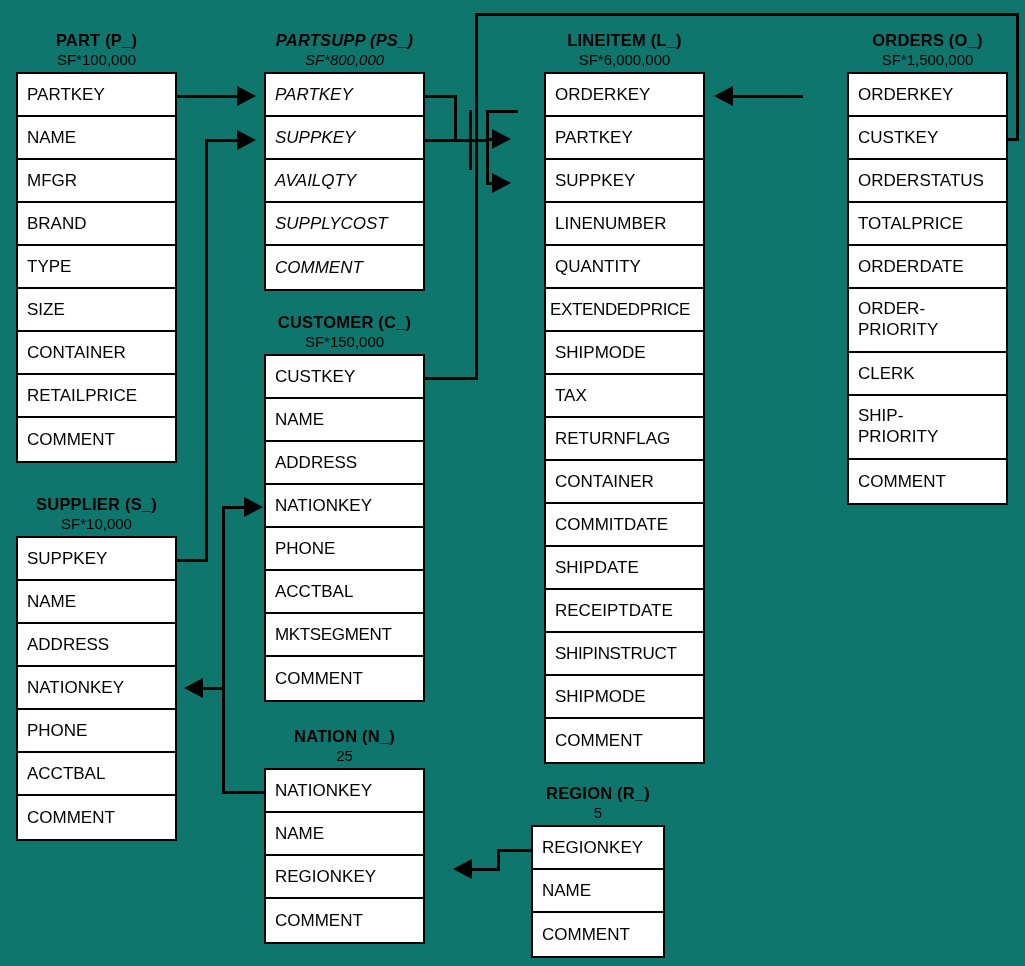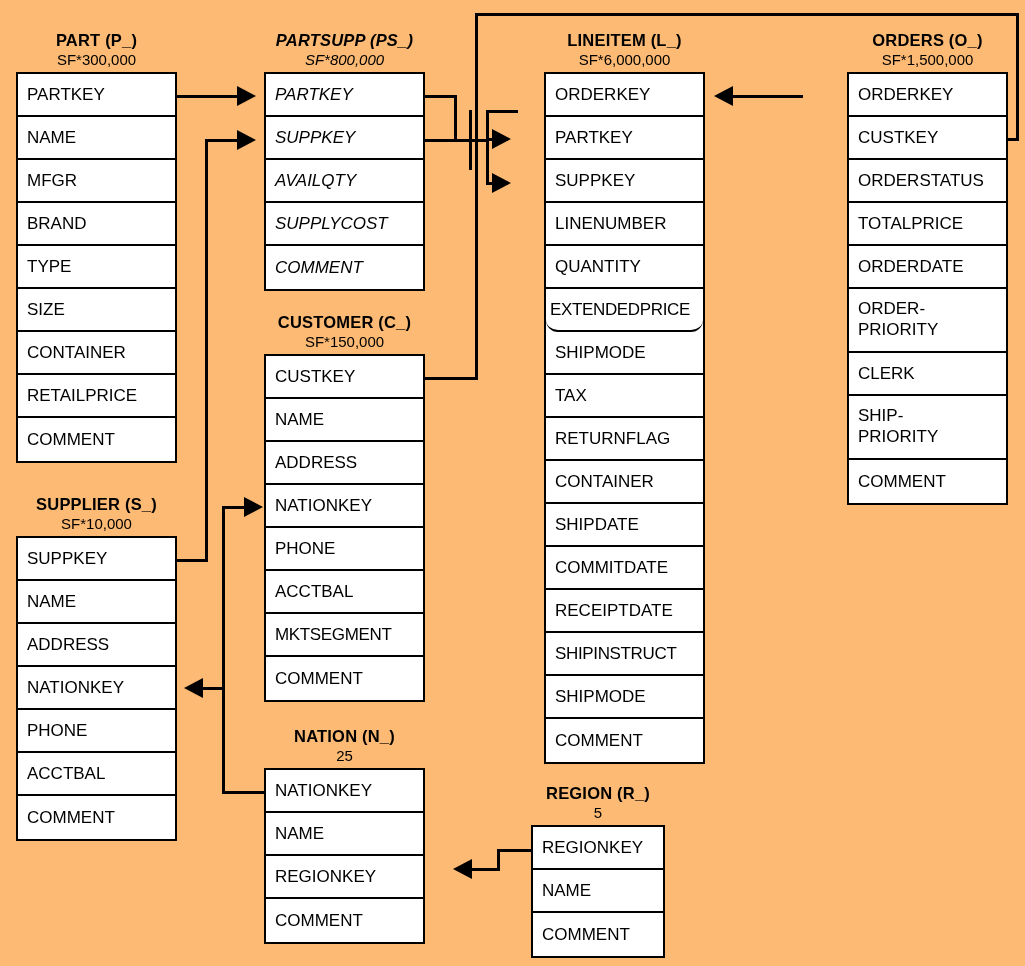--- a/index.html
+++ b/index.html
@@ -9,21 +9,21 @@
     background: #ffffff;
   }
   body {
     font-family: "Liberation Sans", sans-serif;
     color: #000000;
   }
   #canvas {
     position: relative;
     width: 1025px;
     height: 966px;
-    background: #fdba74;
+    background: #0f766e;
     overflow: hidden;
   }
   .table-block {
     position: absolute;
   }
   .tbl-title {
     font-size: 16.5px;
     font-weight: bold;
     text-align: center;
     line-height: 20px;
@@ -136,21 +136,21 @@
 
     <div class="ln h" style="left:497px; top:849px; width:35px;"></div>
     <div class="ln v" style="left:497px; top:849px; height:21px;"></div>
     <div class="ln h" style="left:472px; top:868px; width:28px;"></div>
     <div class="arrow left" style="left:453px; top:859px;"></div>
 
   </div>
 
   <div class="table-block" style="left:16px; top:30px; width:161px;">
     <div class="tbl-title">PART (P_)</div>
-    <div class="tbl-card">SF*300,000</div>
+    <div class="tbl-card">SF*100,000</div>
     <div class="tbl-box" style="margin-top:3px;">
       <div class="fld">PARTKEY</div>
       <div class="fld">NAME</div>
       <div class="fld">MFGR</div>
       <div class="fld">BRAND</div>
       <div class="fld">TYPE</div>
       <div class="fld">SIZE</div>
       <div class="fld">CONTAINER</div>
       <div class="fld">RETAILPRICE</div>
       <div class="fld">COMMENT</div>
@@ -221,27 +221,27 @@
 
   <div class="table-block" style="left:532px; top:30px; width:161px;margin-left:12px;">
     <div class="tbl-title">LINEITEM (L_)</div>
     <div class="tbl-card">SF*6,000,000</div>
     <div class="tbl-box" style="margin-top:3px;">
       <div class="fld">ORDERKEY</div>
       <div class="fld">PARTKEY</div>
       <div class="fld">SUPPKEY</div>
       <div class="fld">LINENUMBER</div>
       <div class="fld">QUANTITY</div>
-      <div class="fld tight" style="padding-left:4px;border-radius:12px;">EXTENDEDPRICE</div>
+      <div class="fld tight" style="padding-left:4px;">EXTENDEDPRICE</div>
       <div class="fld">SHIPMODE</div>
       <div class="fld">TAX</div>
       <div class="fld">RETURNFLAG</div>
       <div class="fld">CONTAINER</div>
+      <div class="fld">COMMITDATE</div>
       <div class="fld">SHIPDATE</div>
-      <div class="fld">COMMITDATE</div>
       <div class="fld">RECEIPTDATE</div>
       <div class="fld tight">SHIPINSTRUCT</div>
       <div class="fld">SHIPMODE</div>
       <div class="fld">COMMENT</div>
     </div>
   </div>
 
   <div class="table-block" style="left:803px; top:30px; width:161px;padding-left:44px;">
     <div class="tbl-title">ORDERS (O_)</div>
     <div class="tbl-card">SF*1,500,000</div>

